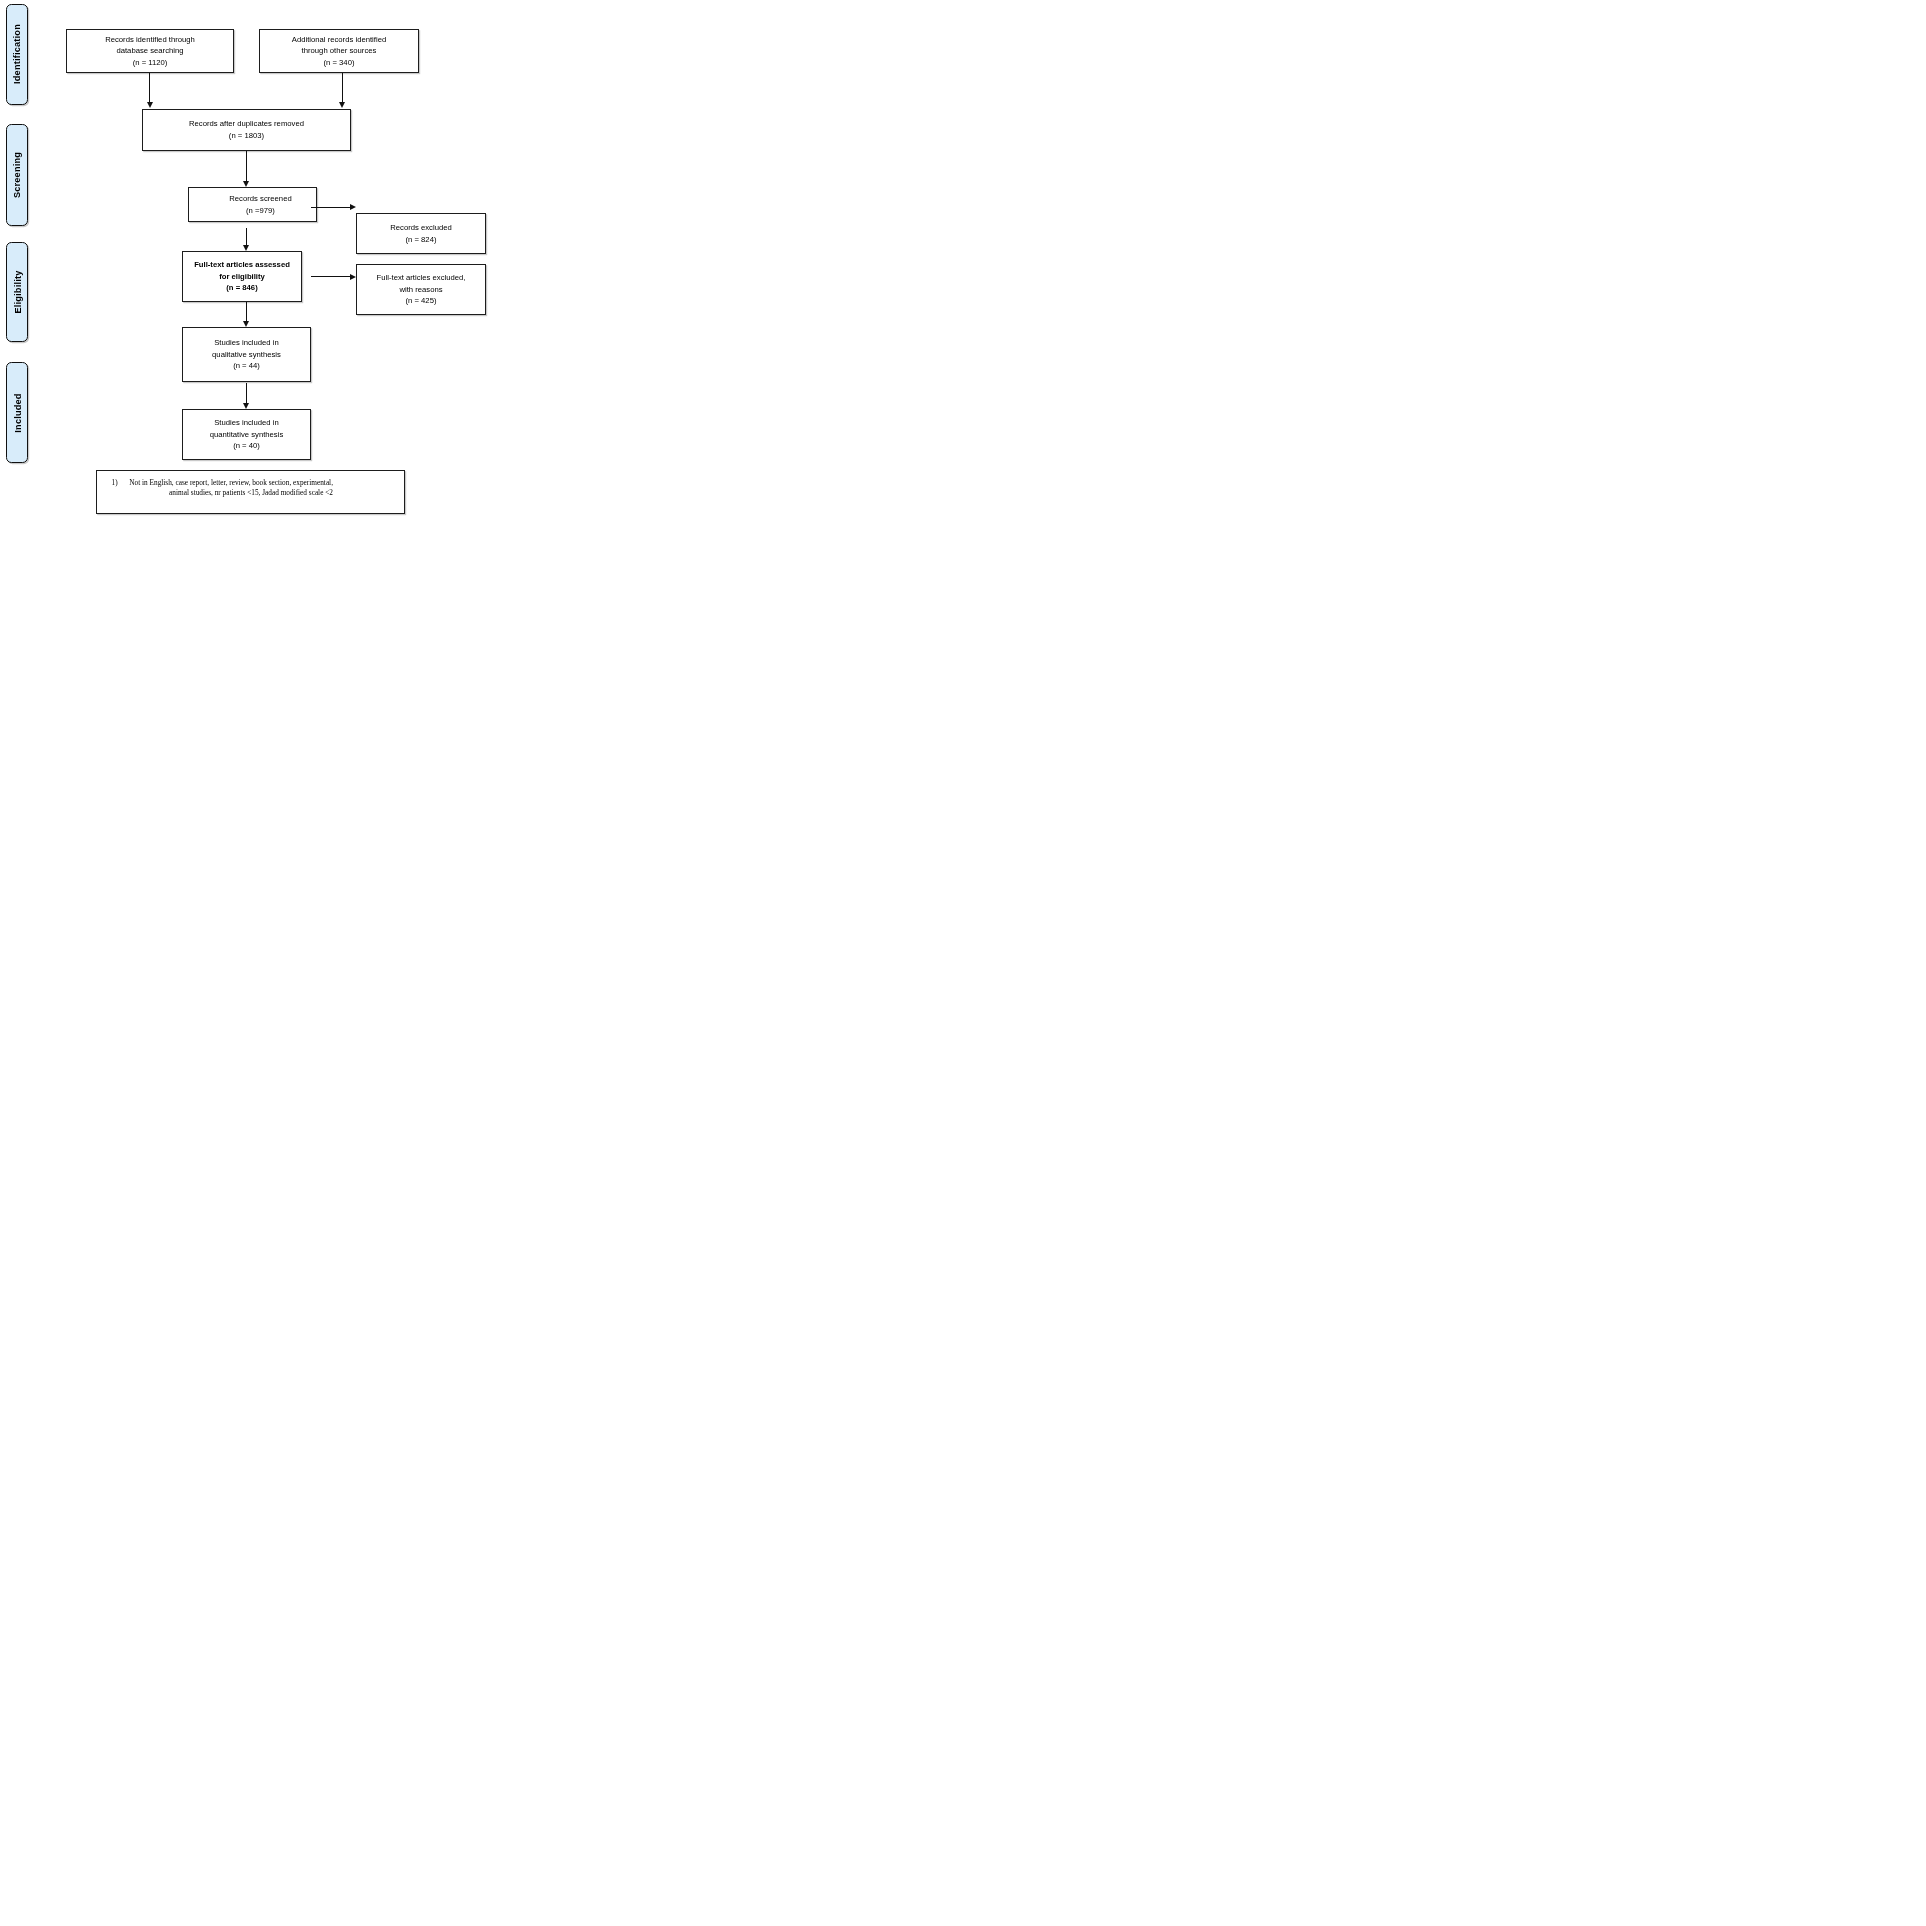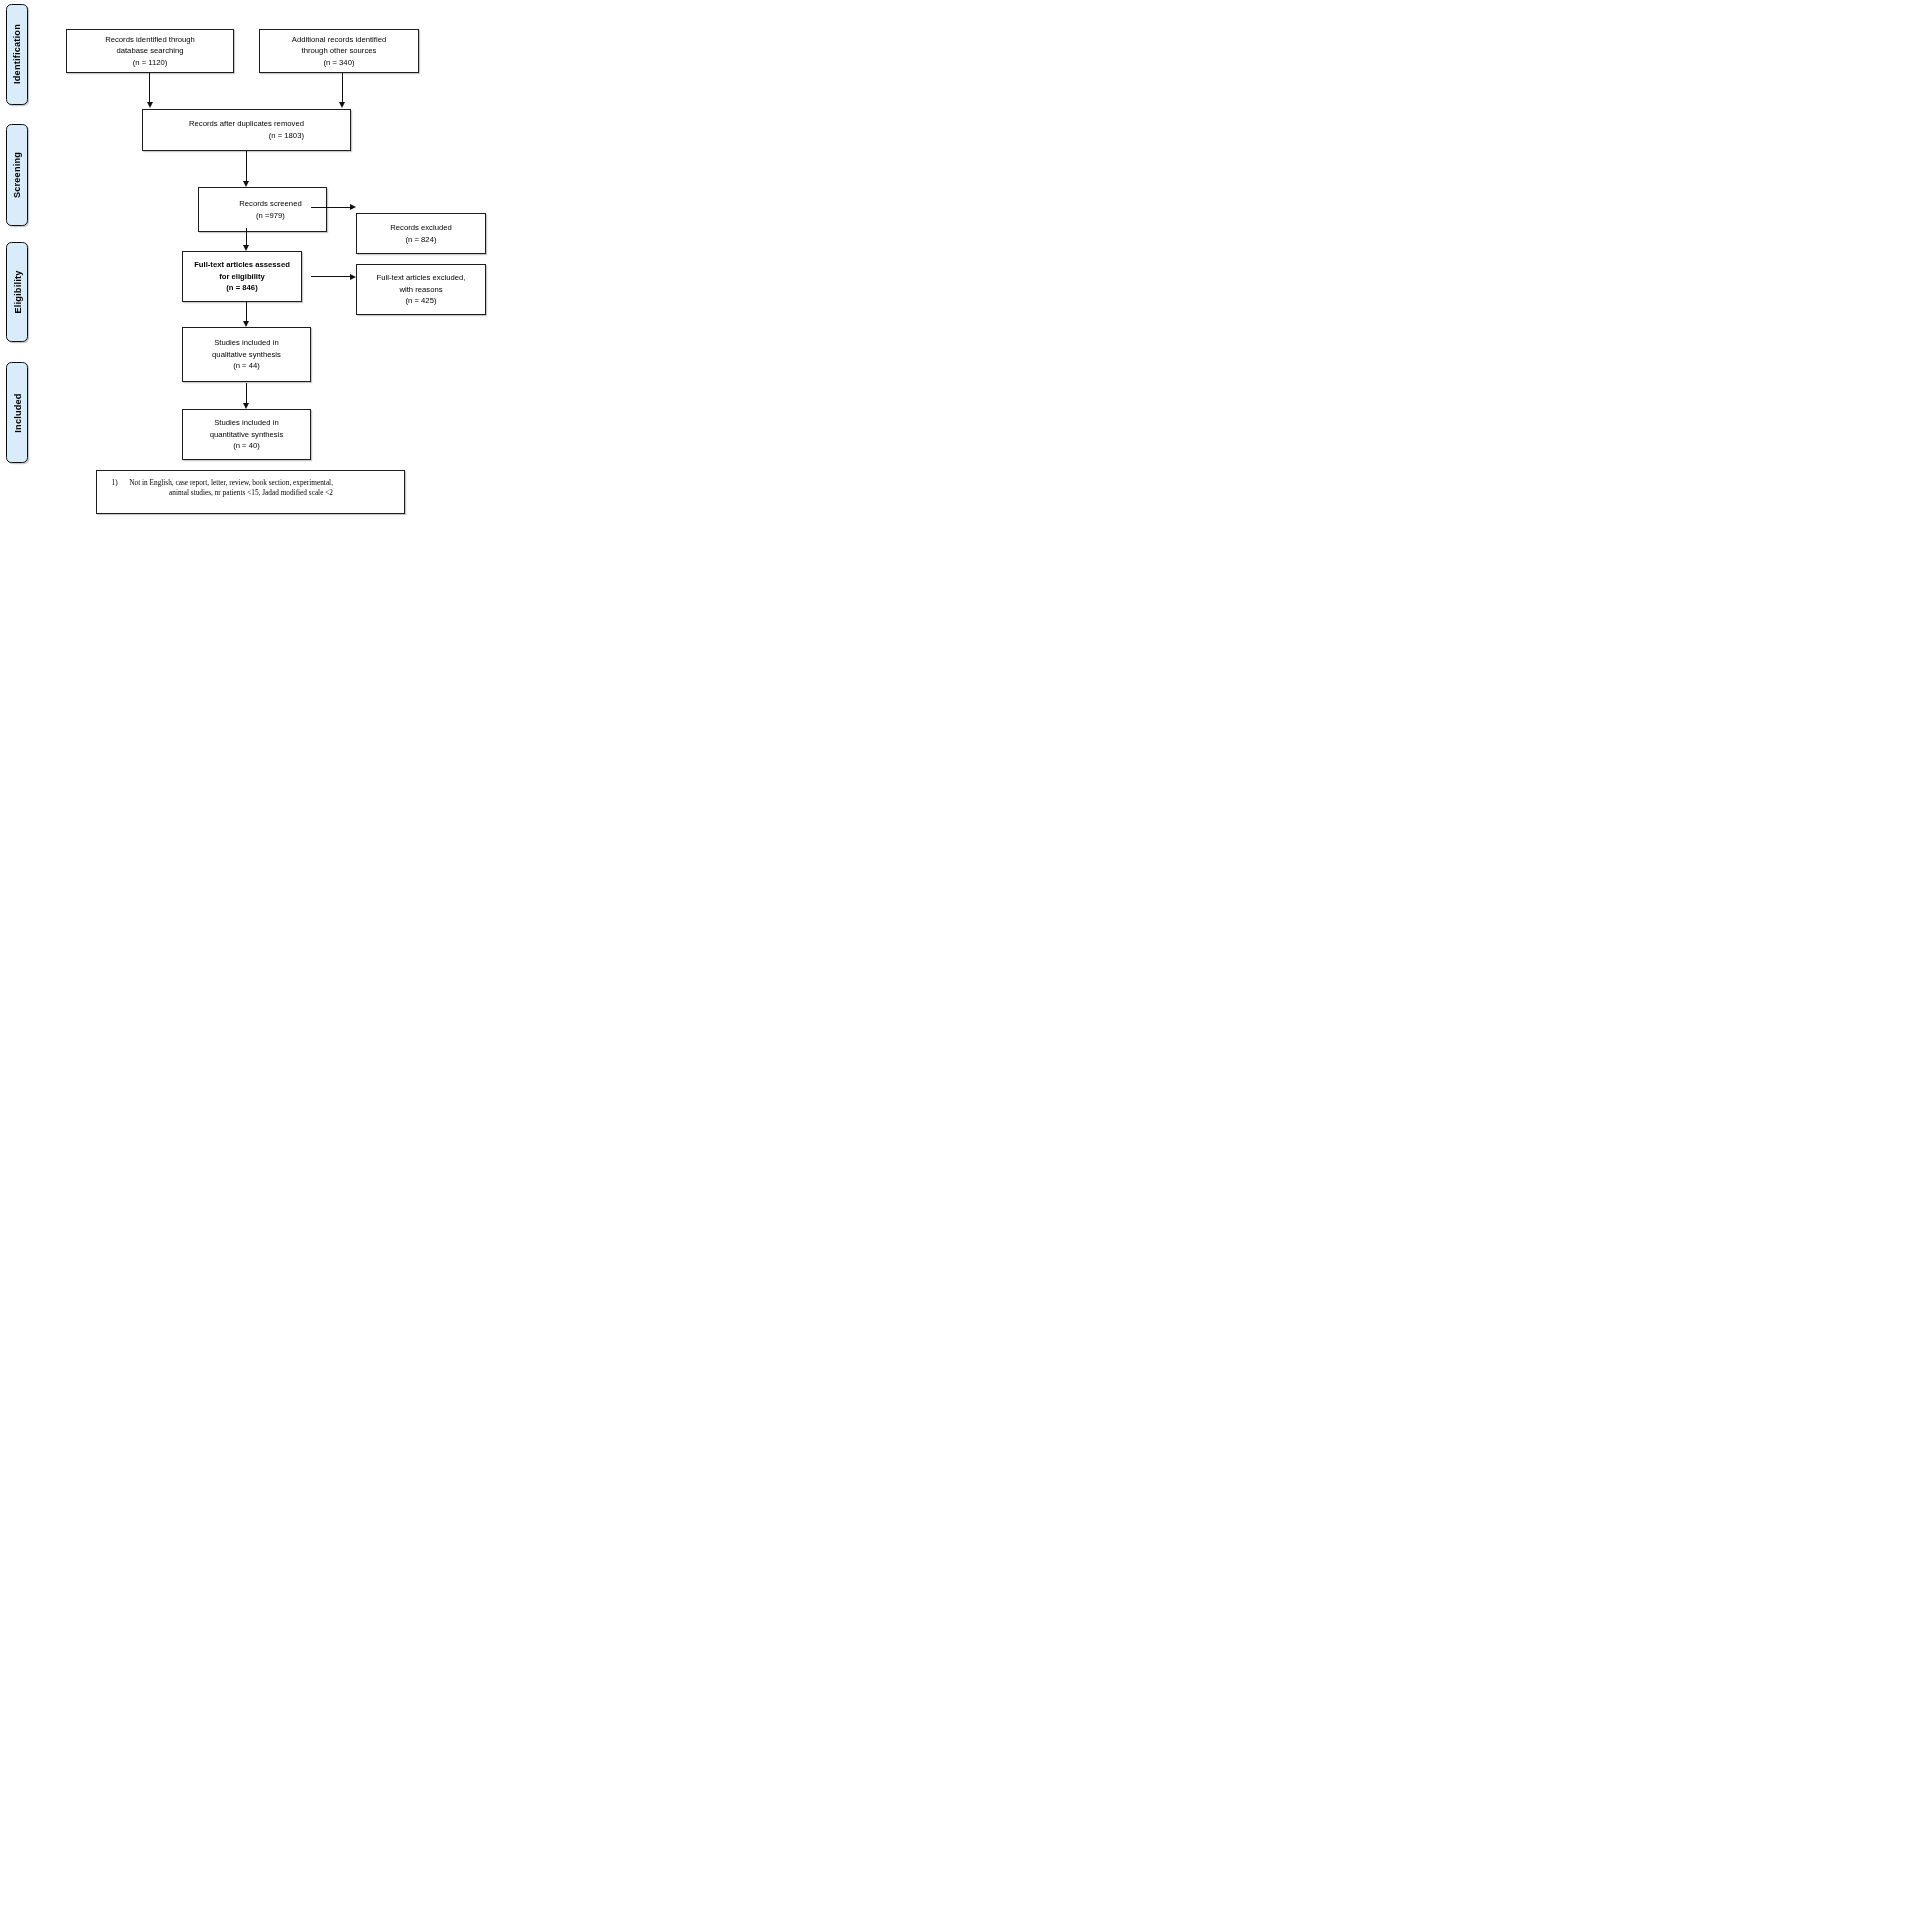--- a/index.html
+++ b/index.html
@@ -131,25 +131,25 @@
   <div class="fbox" style="left:66px;top:29px;width:168px;height:44px;">
     <span class="btext">Records identified through
 database searching
 (n = 1120)</span>
   </div>
   <div class="fbox" style="left:259px;top:29px;width:160px;height:44px;">
     <span class="btext">Additional records identified
 through other sources
 (n = 340)</span>
   </div>
-  <div class="fbox" style="left:142px;top:109px;width:209px;height:42px;text-align:right;">
+  <div class="fbox" style="left:142px;top:109px;width:209px;height:42px;">
     <span class="btext">Records after duplicates removed
 (n = 1803)</span>
   </div>
-  <div class="fbox" style="left:198px;top:187px;width:129px;height:45px;padding-left:16px;">
+  <div class="fbox" style="left:188px;top:187px;width:129px;height:35px;padding-left:16px;">
     <span class="btext">Records screened
 (n =979)</span>
   </div>
   <div class="fbox" style="left:356px;top:187px;width:130px;height:41px;margin-top:26px;">
     <span class="btext">Records excluded
 (n = 824)</span>
   </div>
   <div class="fbox" style="left:182px;top:251px;width:120px;height:51px;font-weight:bold;">
     <span class="btext">Full-text articles assessed
 for eligibility

